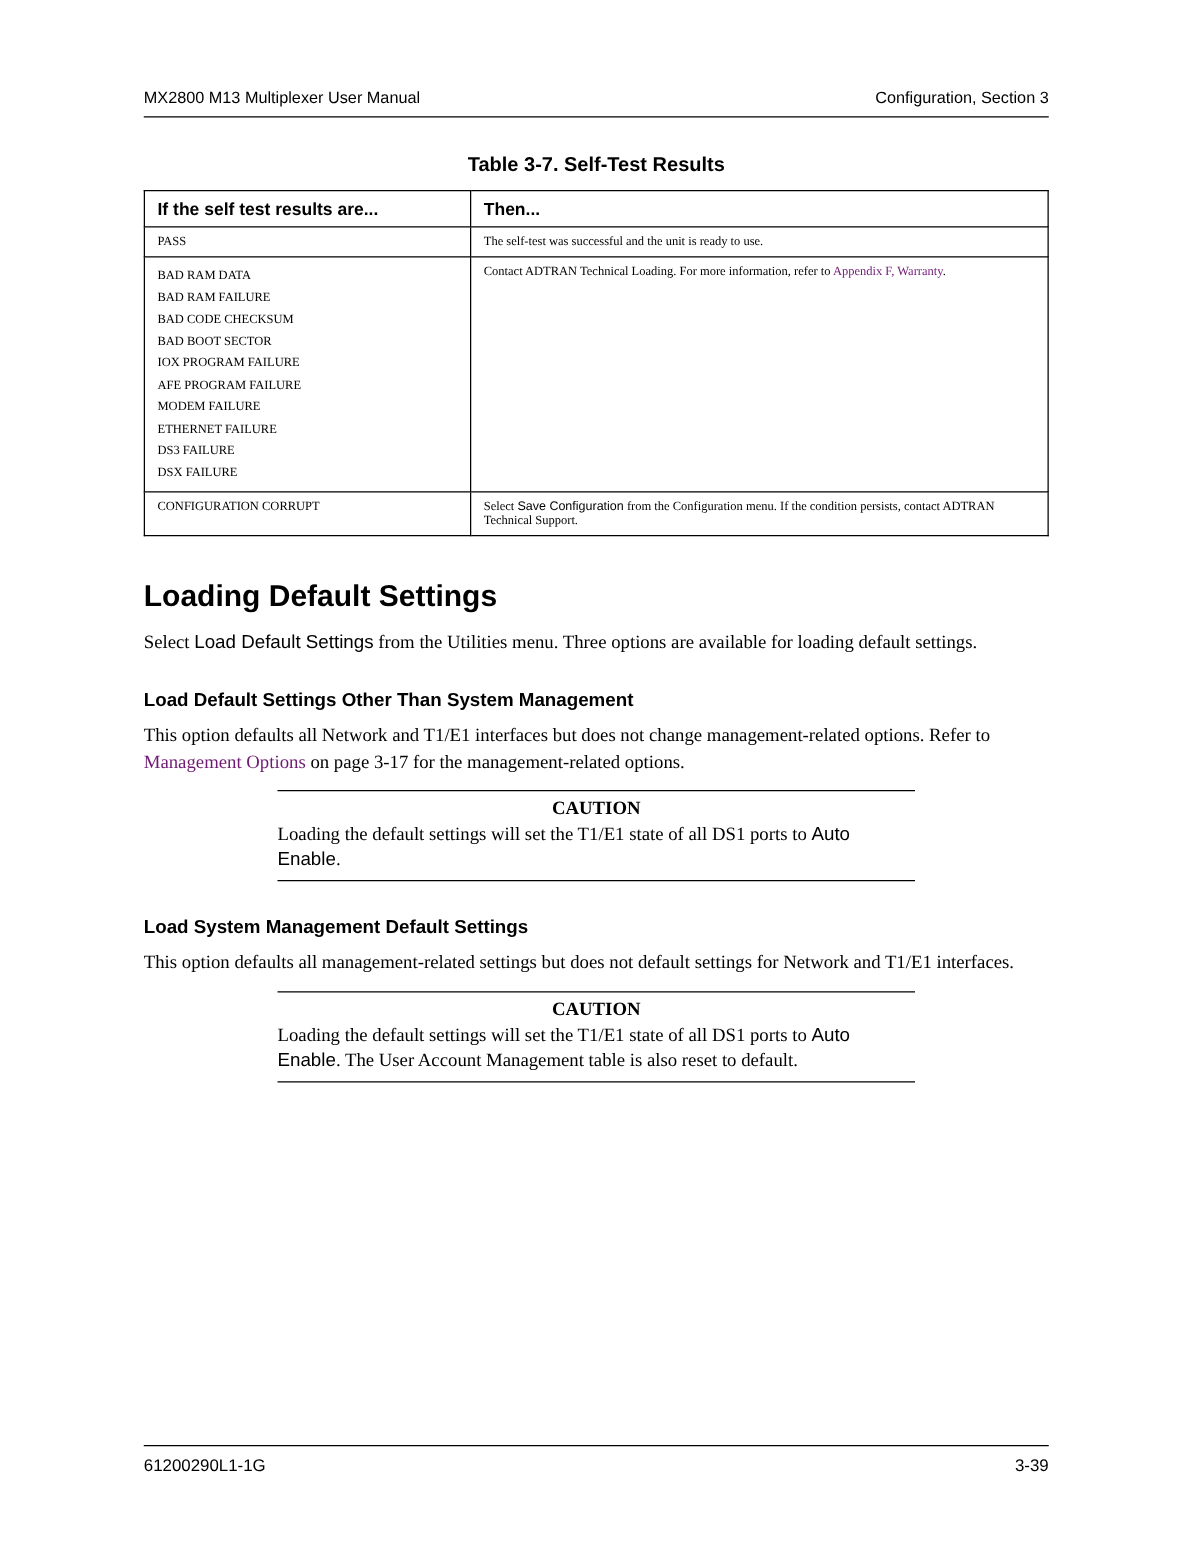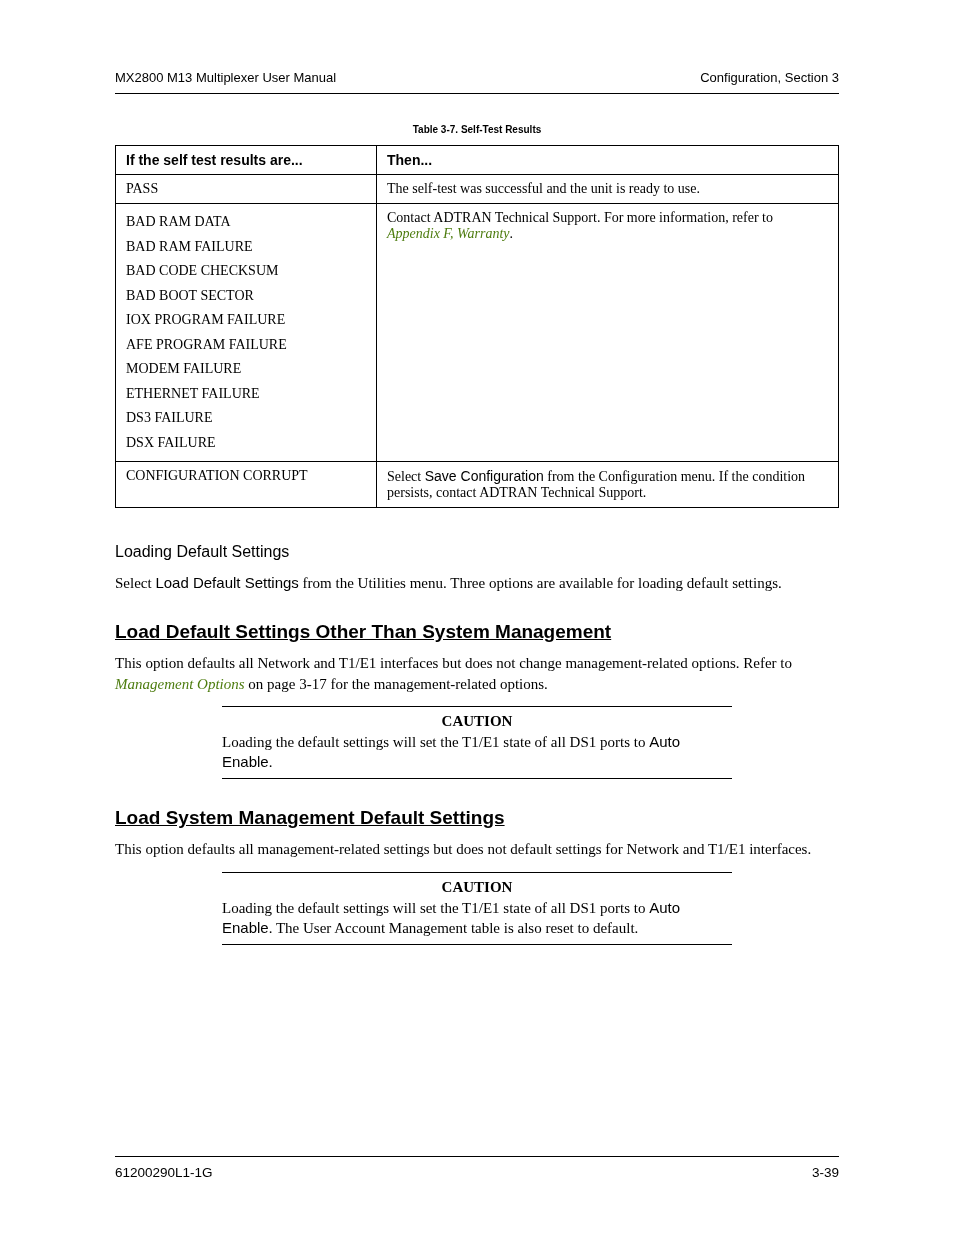--- a/index.html
+++ b/index.html
@@ -26,60 +26,58 @@
     }
     .header-rule {
       border: none;
       border-top: 1.5px solid #000;
       margin: 0 0 30px 0;
     }
     .table-caption {
       text-align: center;
       font-family: Arial, Helvetica, sans-serif;
       font-weight: bold;
-      font-size: 10px;
+      font-size: 16px;
       margin-bottom: 10px;
     }
     table.results {
       border-collapse: collapse;
       width: 100%;
       margin-bottom: 35px;
     }
     table.results th, table.results td {
       border: 1px solid #000;
       padding: 6px 10px;
       vertical-align: top;
       text-align: left;
-      font-size: 14px;
+      font-size: 10px;
     }
     table.results th {
       font-family: Arial, Helvetica, sans-serif;
       font-weight: bold;
       font-size: 14px;
       background: #fff;
     }
     table.results th.col1 { width: 240px; }
     .err-list div { line-height: 1.75; }
     .link {
-      color: #4d7c0f;
-      font-style: italic;
+      color: #701a75;
       cursor: pointer;
     }
     h2.section {
       font-family: Arial, Helvetica, sans-serif;
-      font-size: 16px;
-      font-weight: normal;
+      font-size: 24px;
+      font-weight: bold;
       margin: 0 0 12px 0;
     }
     h3.sub {
       font-family: Arial, Helvetica, sans-serif;
-      font-size: 19px;
+      font-size: 15px;
       font-weight: bold;
       margin: 28px 0 10px 0;
-      text-decoration: underline;
     }
     p.body {
       margin: 0 0 12px 0;
       line-height: 1.35;
     }
     .sans { font-family: Liberation Sans, sans-serif; }
     .caution-box {
       width: 510px;
       margin: 12px auto 24px auto;
       border-top: 1.5px solid #000;
@@ -148,21 +146,21 @@
             <div>BAD BOOT SECTOR</div>
             <div>IOX PROGRAM FAILURE</div>
             <div>AFE PROGRAM FAILURE</div>
             <div>MODEM FAILURE</div>
             <div>ETHERNET FAILURE</div>
             <div>DS3 FAILURE</div>
             <div>DSX FAILURE</div>
           </div>
         </td>
         <td>
-          <span>Contact ADTRAN Technical Support. For more information, refer to </span><span class="link">Appendix F, Warranty</span><span>.</span>
+          <span>Contact ADTRAN Technical Loading. For more information, refer to </span><span class="link">Appendix F, Warranty</span><span>.</span>
         </td>
       </tr>
       <tr>
         <td>CONFIGURATION CORRUPT</td>
         <td>
           <span>Select </span><span class="sans">Save Configuration</span><span> from the Configuration menu. If the condition persists, contact ADTRAN Technical Support.</span>
         </td>
       </tr>
     </tbody>
   </table>

